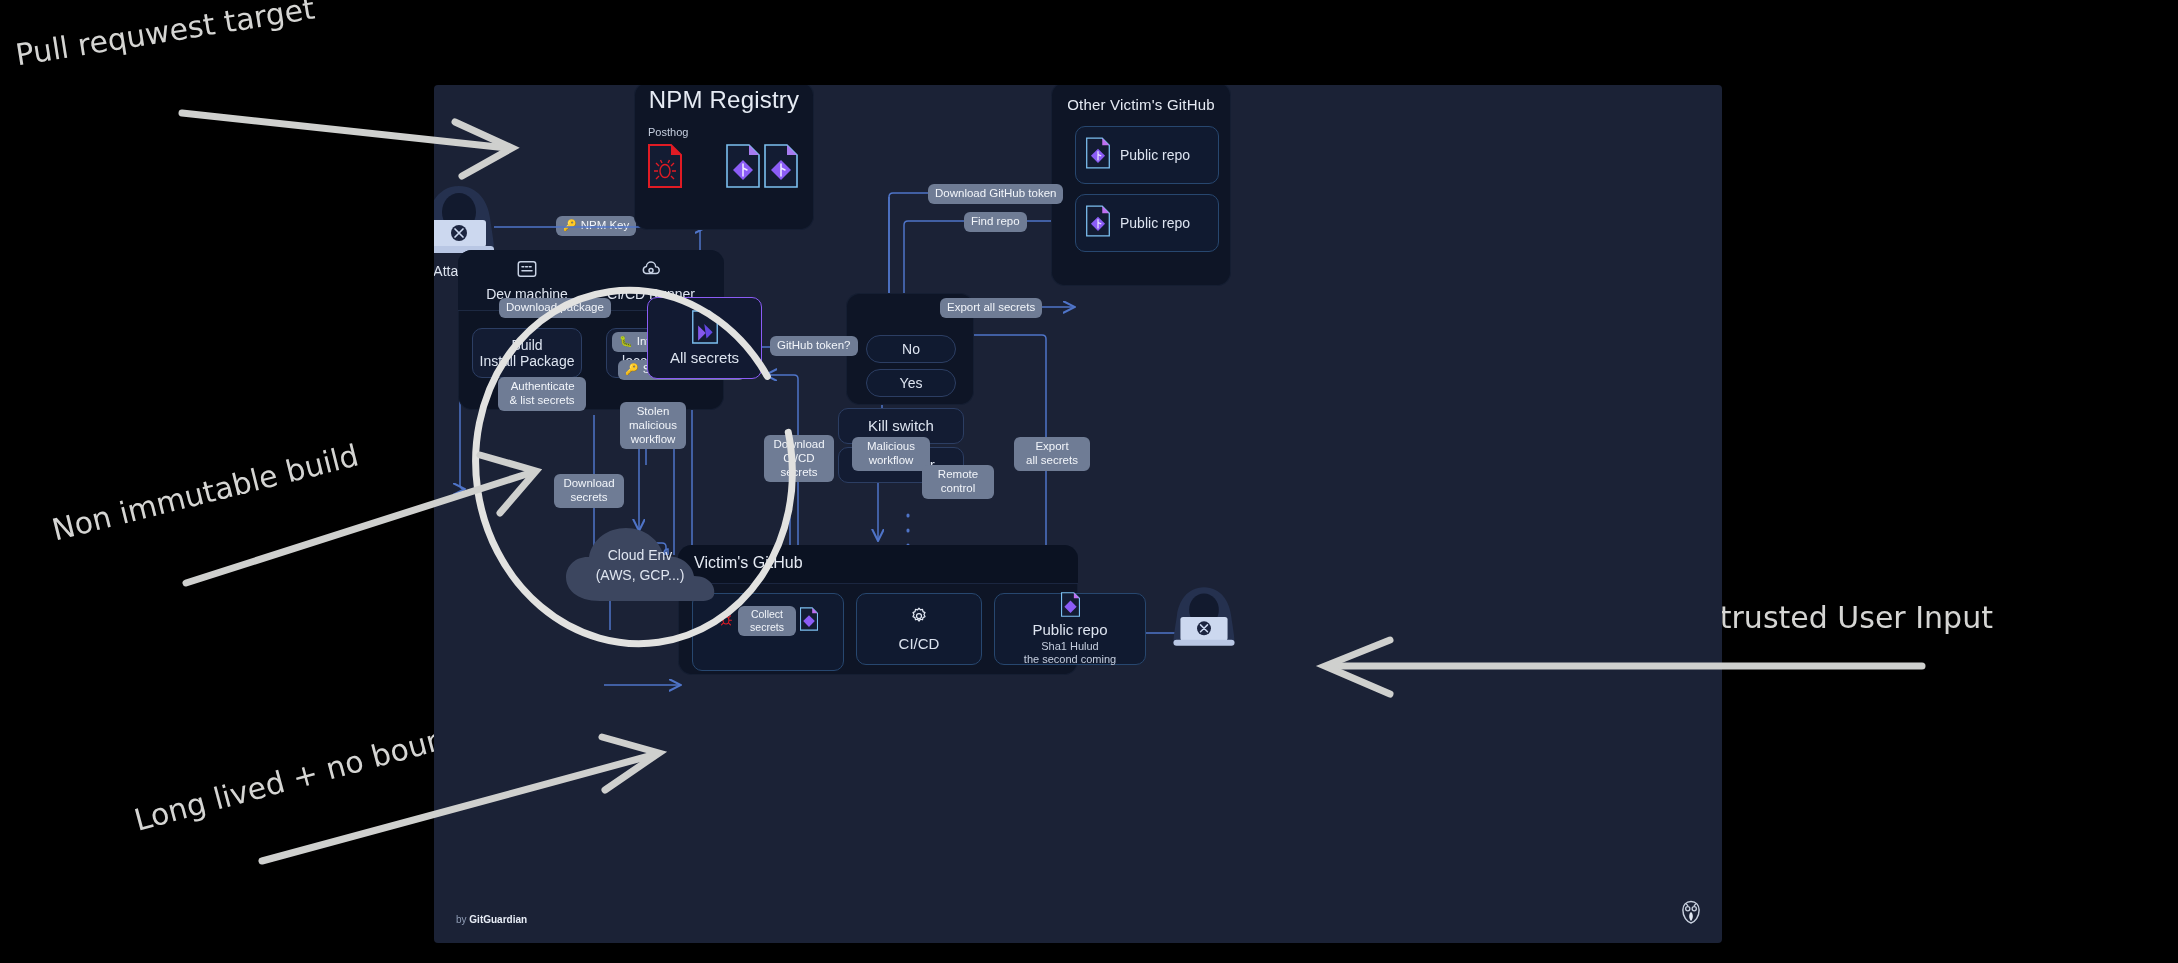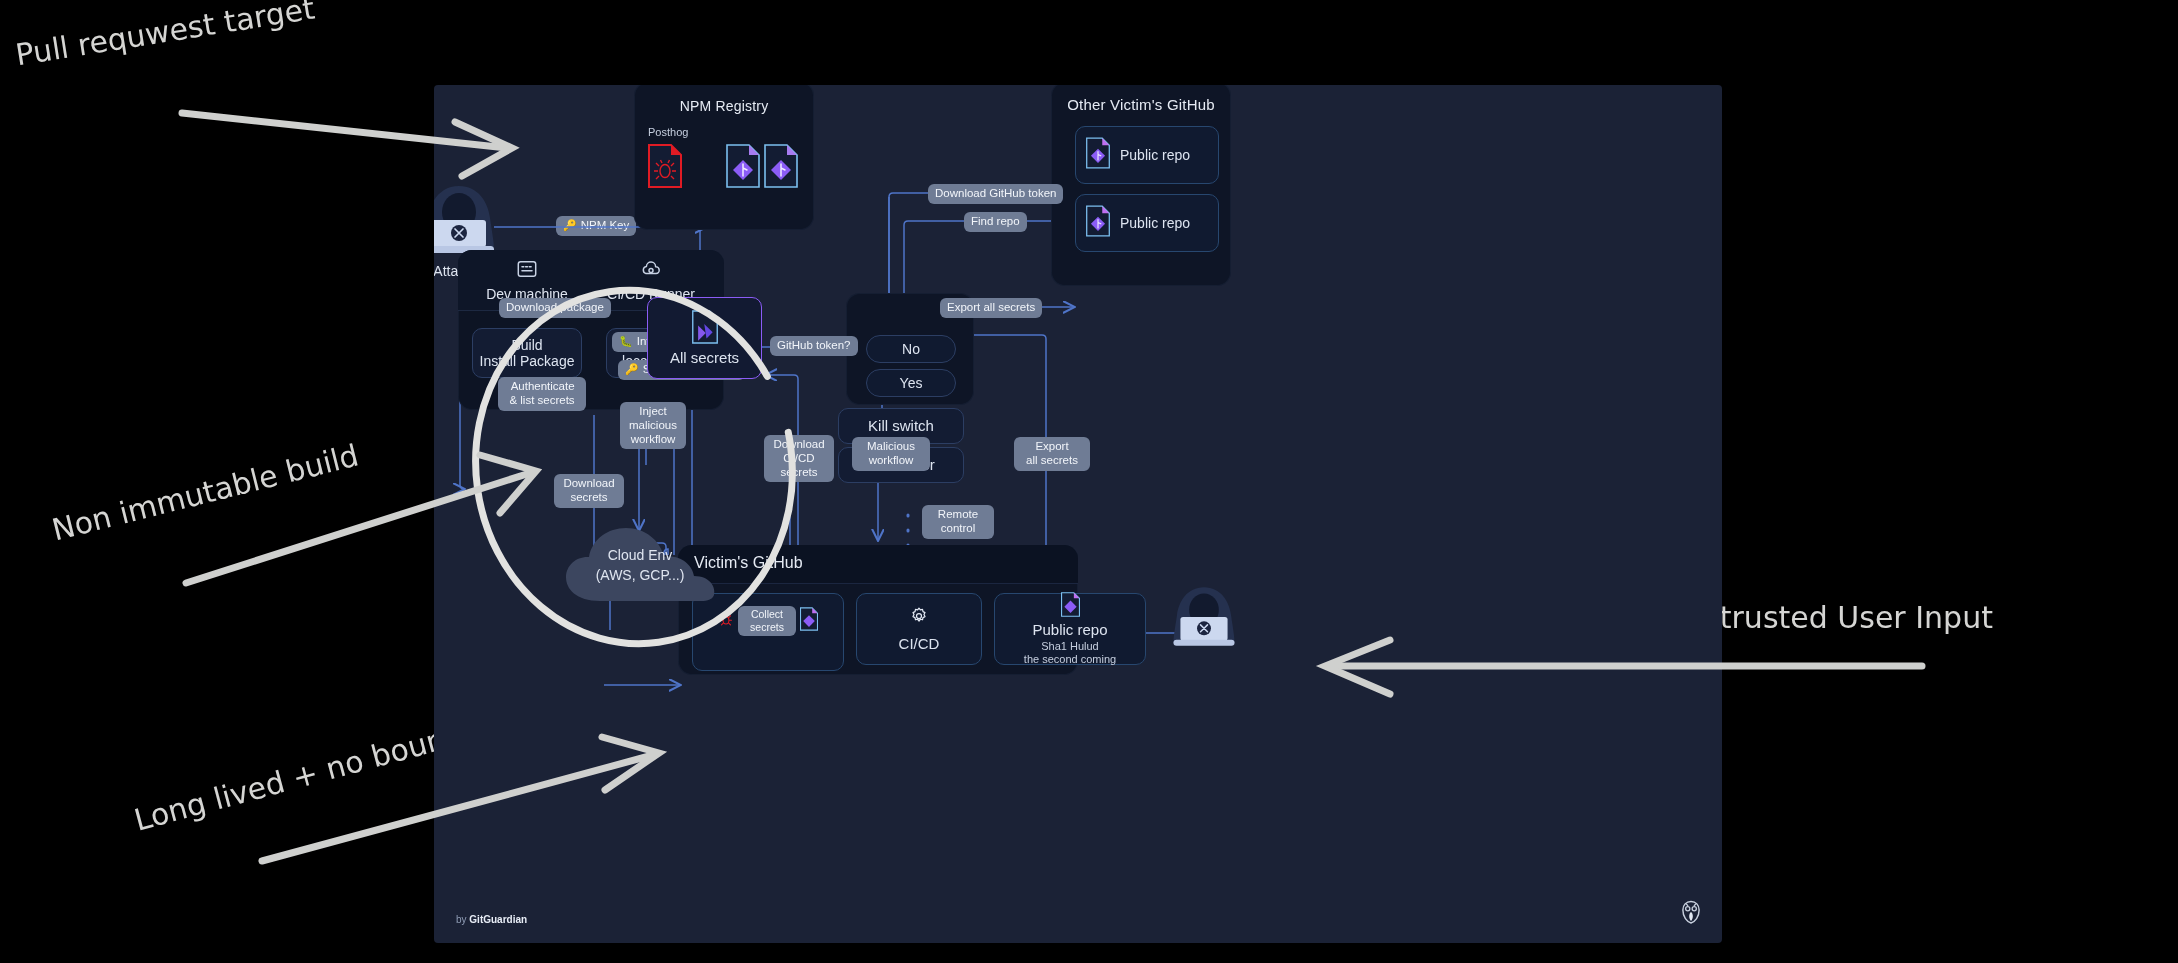--- a/index.html
+++ b/index.html
@@ -13,22 +13,22 @@
     background:#1b2236;border-radius:4px;overflow:hidden;
   }
 
   
   .abs{position:absolute;}
   .panel{
     position:absolute;background:#0e1526;border-radius:14px;
     box-shadow:0 0 0 1px rgba(120,150,210,.07) inset;
   }
   .panel-title{
-    position:absolute;left:0;right:0;top:16px;text-align:center;
-    color:#e6ebf4;font-size:14px;letter-spacing:.2px;
+    position:absolute;left:0;right:0;top:4px;text-align:center;
+    color:#e6ebf4;font-size:24px;letter-spacing:.2px;
   }
 
   .node{
     position:absolute;background:#131c33;border:1px solid #2c3e63;
     border-radius:10px;color:#dde4f0;font-size:14px;line-height:1.15;
     display:flex;align-items:center;justify-content:center;text-align:center;
   }
   .node.inner{background:#101a30;border-color:#27476f;}
   .node.purple{border-color:#8b5cf6;background:#121a32;}
   .node.pill{border-radius:18px;background:#101a30;border-color:#2c3e63;font-size:14px;}
@@ -307,32 +307,32 @@
     <div class="panel" style="left:412px;top:208px;width:128px;height:112px;z-index:2;"></div>
 
     <div class="node pill" style="left:432px;top:250px;width:88px;height:26px;z-index:3;">No</div>
     <div class="node pill" style="left:432px;top:284px;width:88px;height:26px;z-index:3;">Yes</div>
 
     <div class="node" style="left:404px;top:323px;width:124px;height:34px;font-size:15px;z-index:3;">Kill switch</div>
     <div class="node" style="left:404px;top:362px;width:124px;height:34px;font-size:15px;z-index:3;">Back door</div>
 
     <div class="lbl" style="left:64px;top:292px;width:74px;z-index:3;text-align:right;">Authenticate
 &amp; list secrets</div>
-    <div class="lbl" style="left:186px;top:317px;width:52px;z-index:3;">Inject
+    <div class="lbl" style="left:186px;top:317px;width:52px;z-index:3;">Stolen
 malicious
 workflow</div>
     <div class="lbl" style="left:120px;top:389px;width:56px;z-index:3;">Download
 secrets</div>
 
     <div class="lbl" style="left:330px;top:350px;width:56px;z-index:3;">Download
 CI/CD
 secrets</div>
     <div class="lbl" style="left:418px;top:352px;width:64px;z-index:3;">Malicious
 workflow</div>
-    <div class="lbl" style="left:488px;top:420px;width:58px;z-index:3;">Remote
+    <div class="lbl" style="left:488px;top:380px;width:58px;z-index:3;">Remote
 control</div>
     <div class="lbl" style="left:580px;top:352px;width:62px;z-index:3;">Export
 all secrets</div>
 
     <div class="abs" style="left:126px;top:434px;width:160px;height:90px;z-index:3;">
       <svg width="160" height="90" viewBox="0 0 160 90">
         <path d="M40,82 C16,82 6,70 6,58 C6,46 17,37 29,38 C32,20 48,9 66,9
                  C85,9 100,21 104,38 C118,35 132,44 134,57 C150,57 156,68 154,76
                  C152,82 144,82 140,82 Z" fill="#3c465f"></path>
       </svg>

